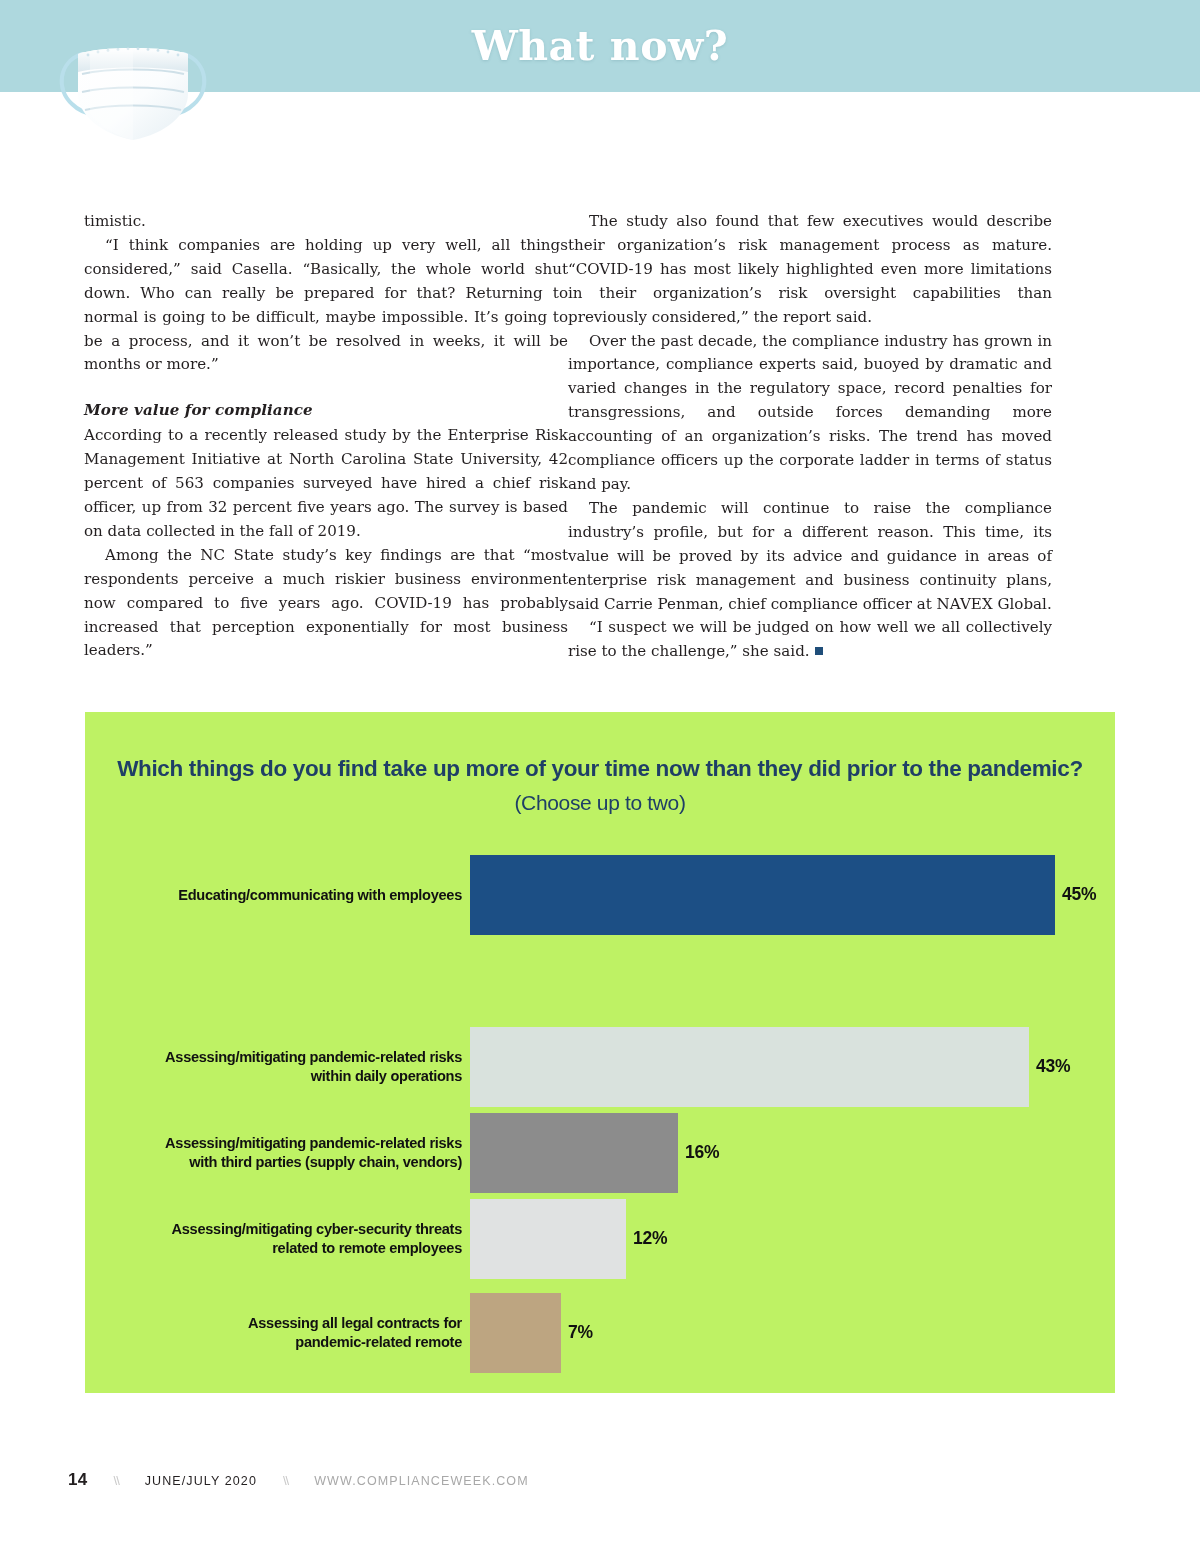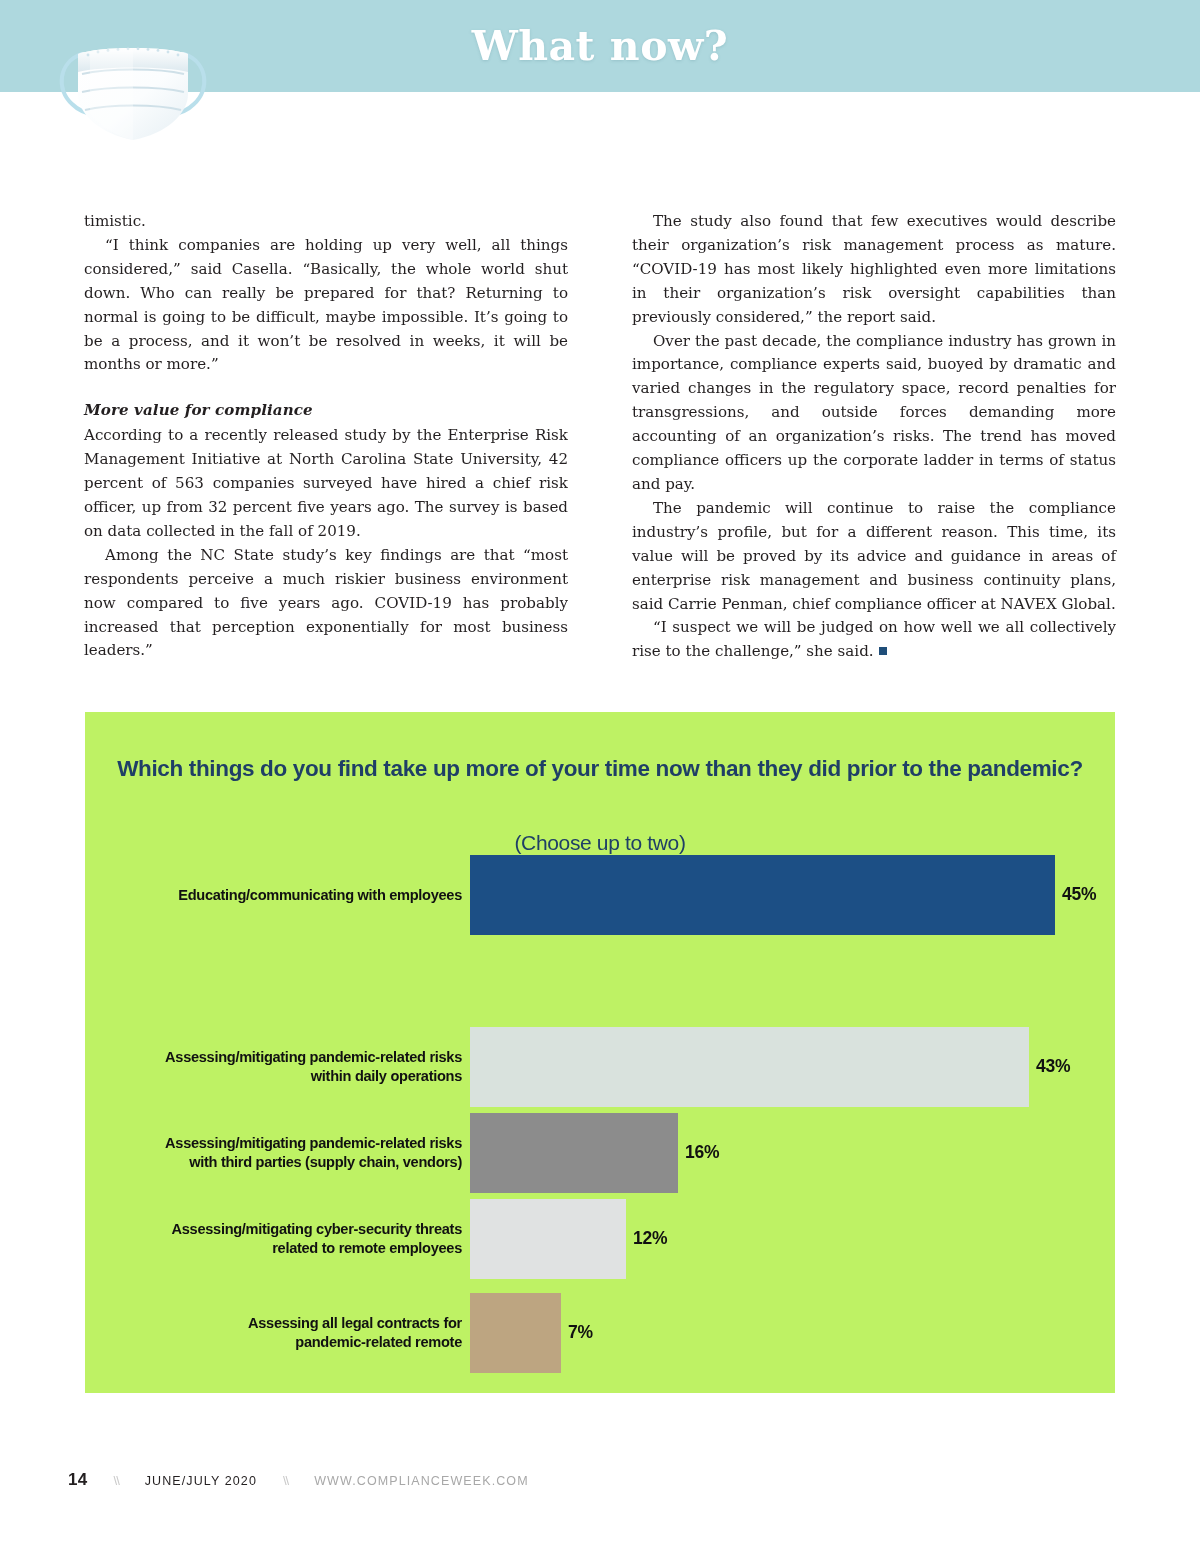--- a/index.html
+++ b/index.html
@@ -50,21 +50,20 @@
   }
   .mask-wrap svg { display:block; width:190px; height:128px; }
 
   
   .article {
     position: absolute;
     left: 84px;
     top: 210px;
     width: 1032px;
     display: flex;
-    gap: 64px;
   }
   .col { width: 484px; }
   .col p {
     margin: 0;
     font-family: "DejaVu Serif", serif;
     font-size: 15.1px;
     line-height: 23.9px;
     color: #231f20;
     text-align: justify;
     text-justify: inter-word;
@@ -113,21 +112,20 @@
   }
   .chart-subtitle {
     position: absolute;
     left: 0; top: 79px;
     width: 1030px;
     text-align: center;
     font-family: "Liberation Sans", sans-serif;
     font-size: 21px;
     color: #1f3f66;
     letter-spacing: -0.35px;
-    margin-top: 40px;
   }
 
   .plot {
     position: absolute;
     left: 0;
     top: 143px;
     width: 1030px;
     height: 520px;
   }
   .bar-row {

